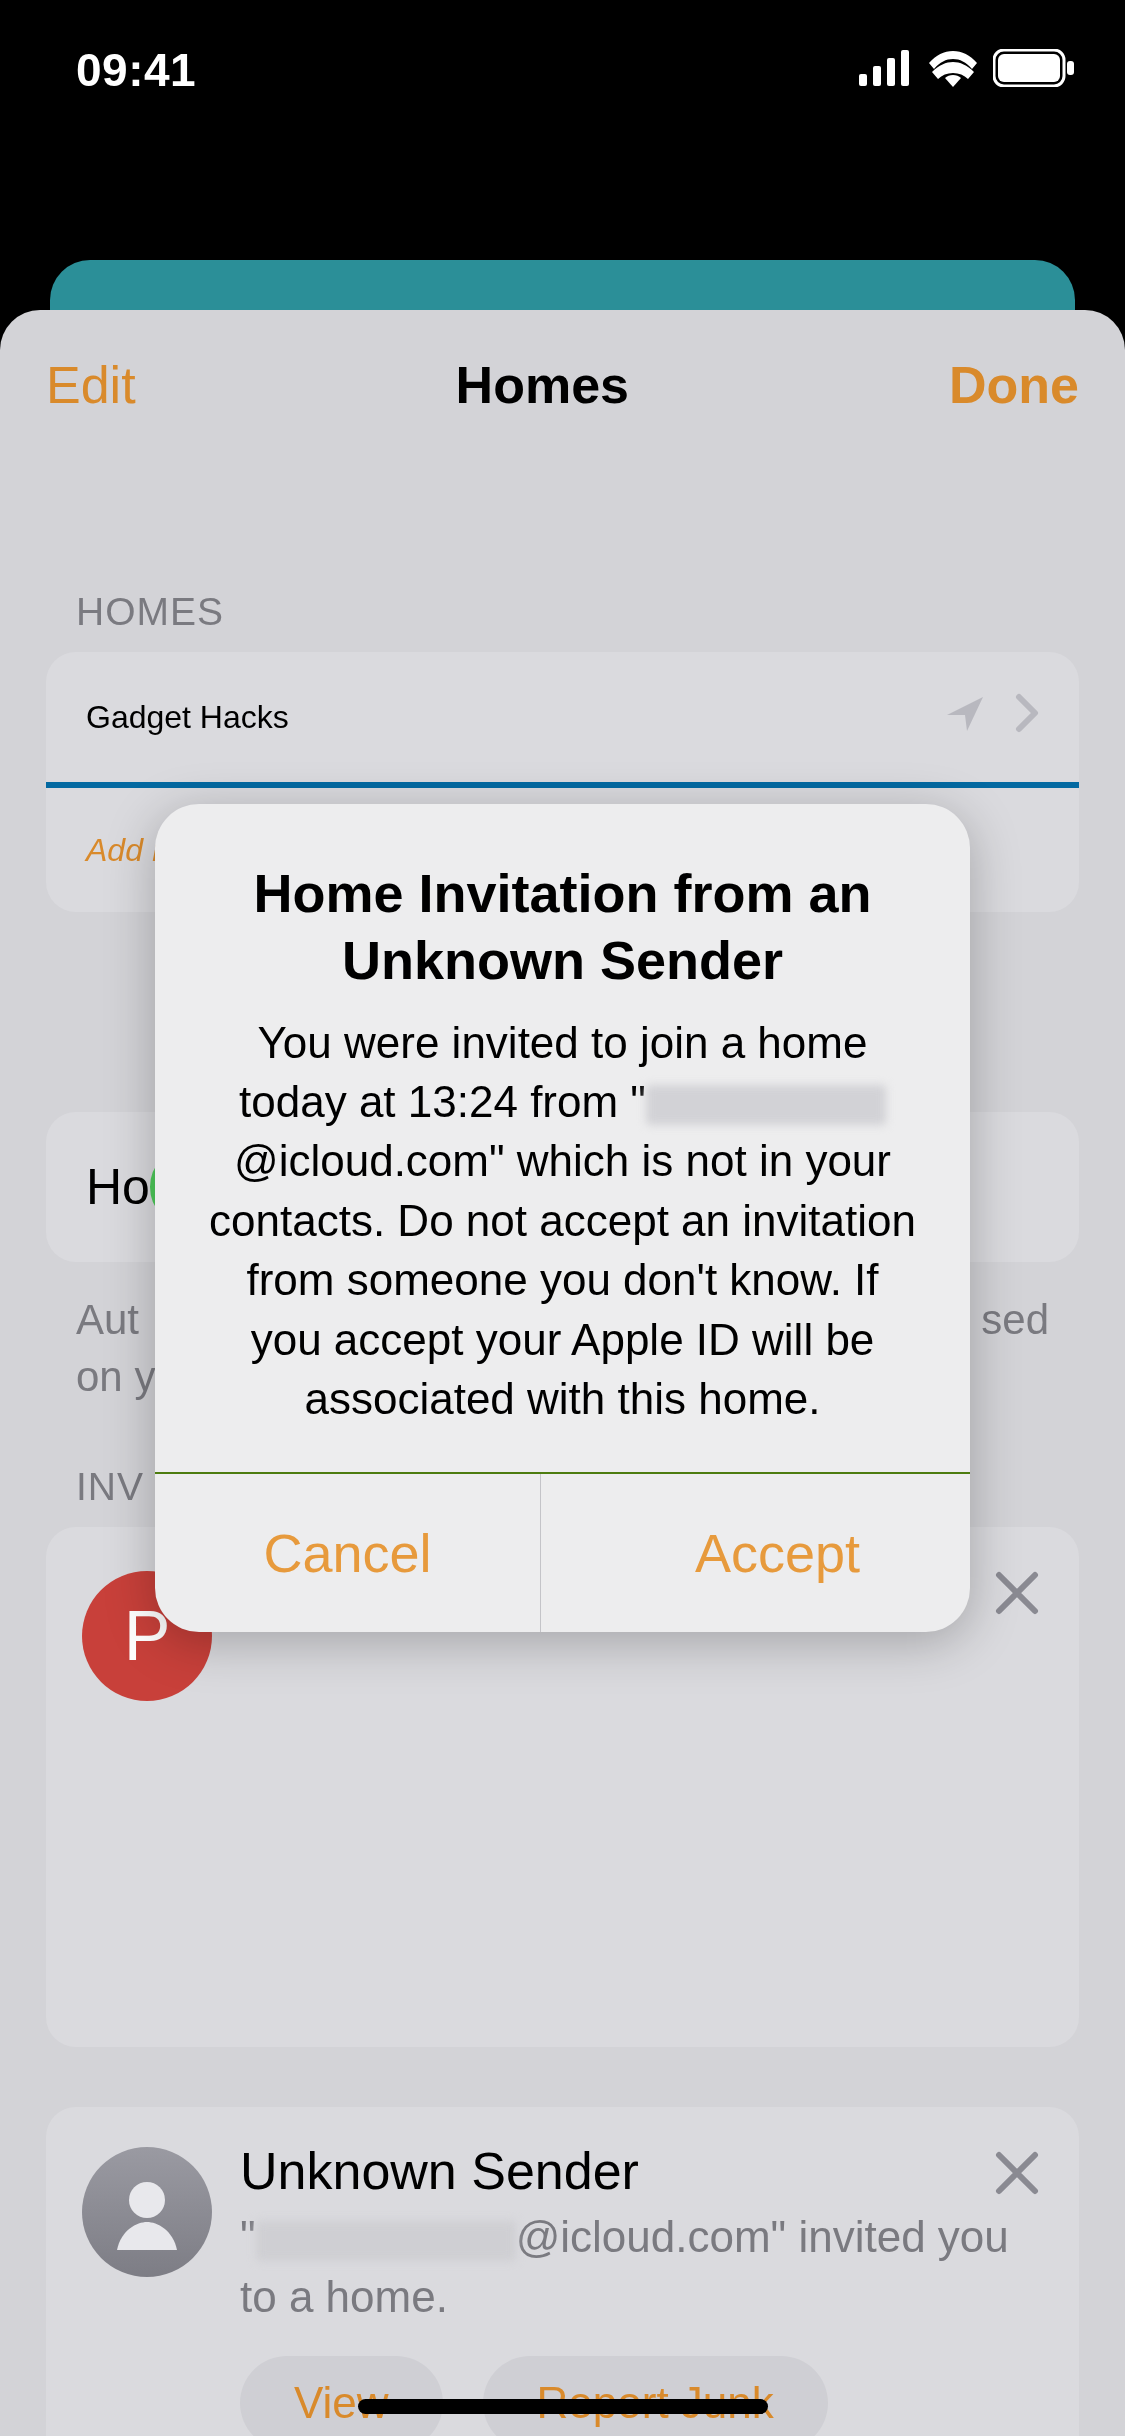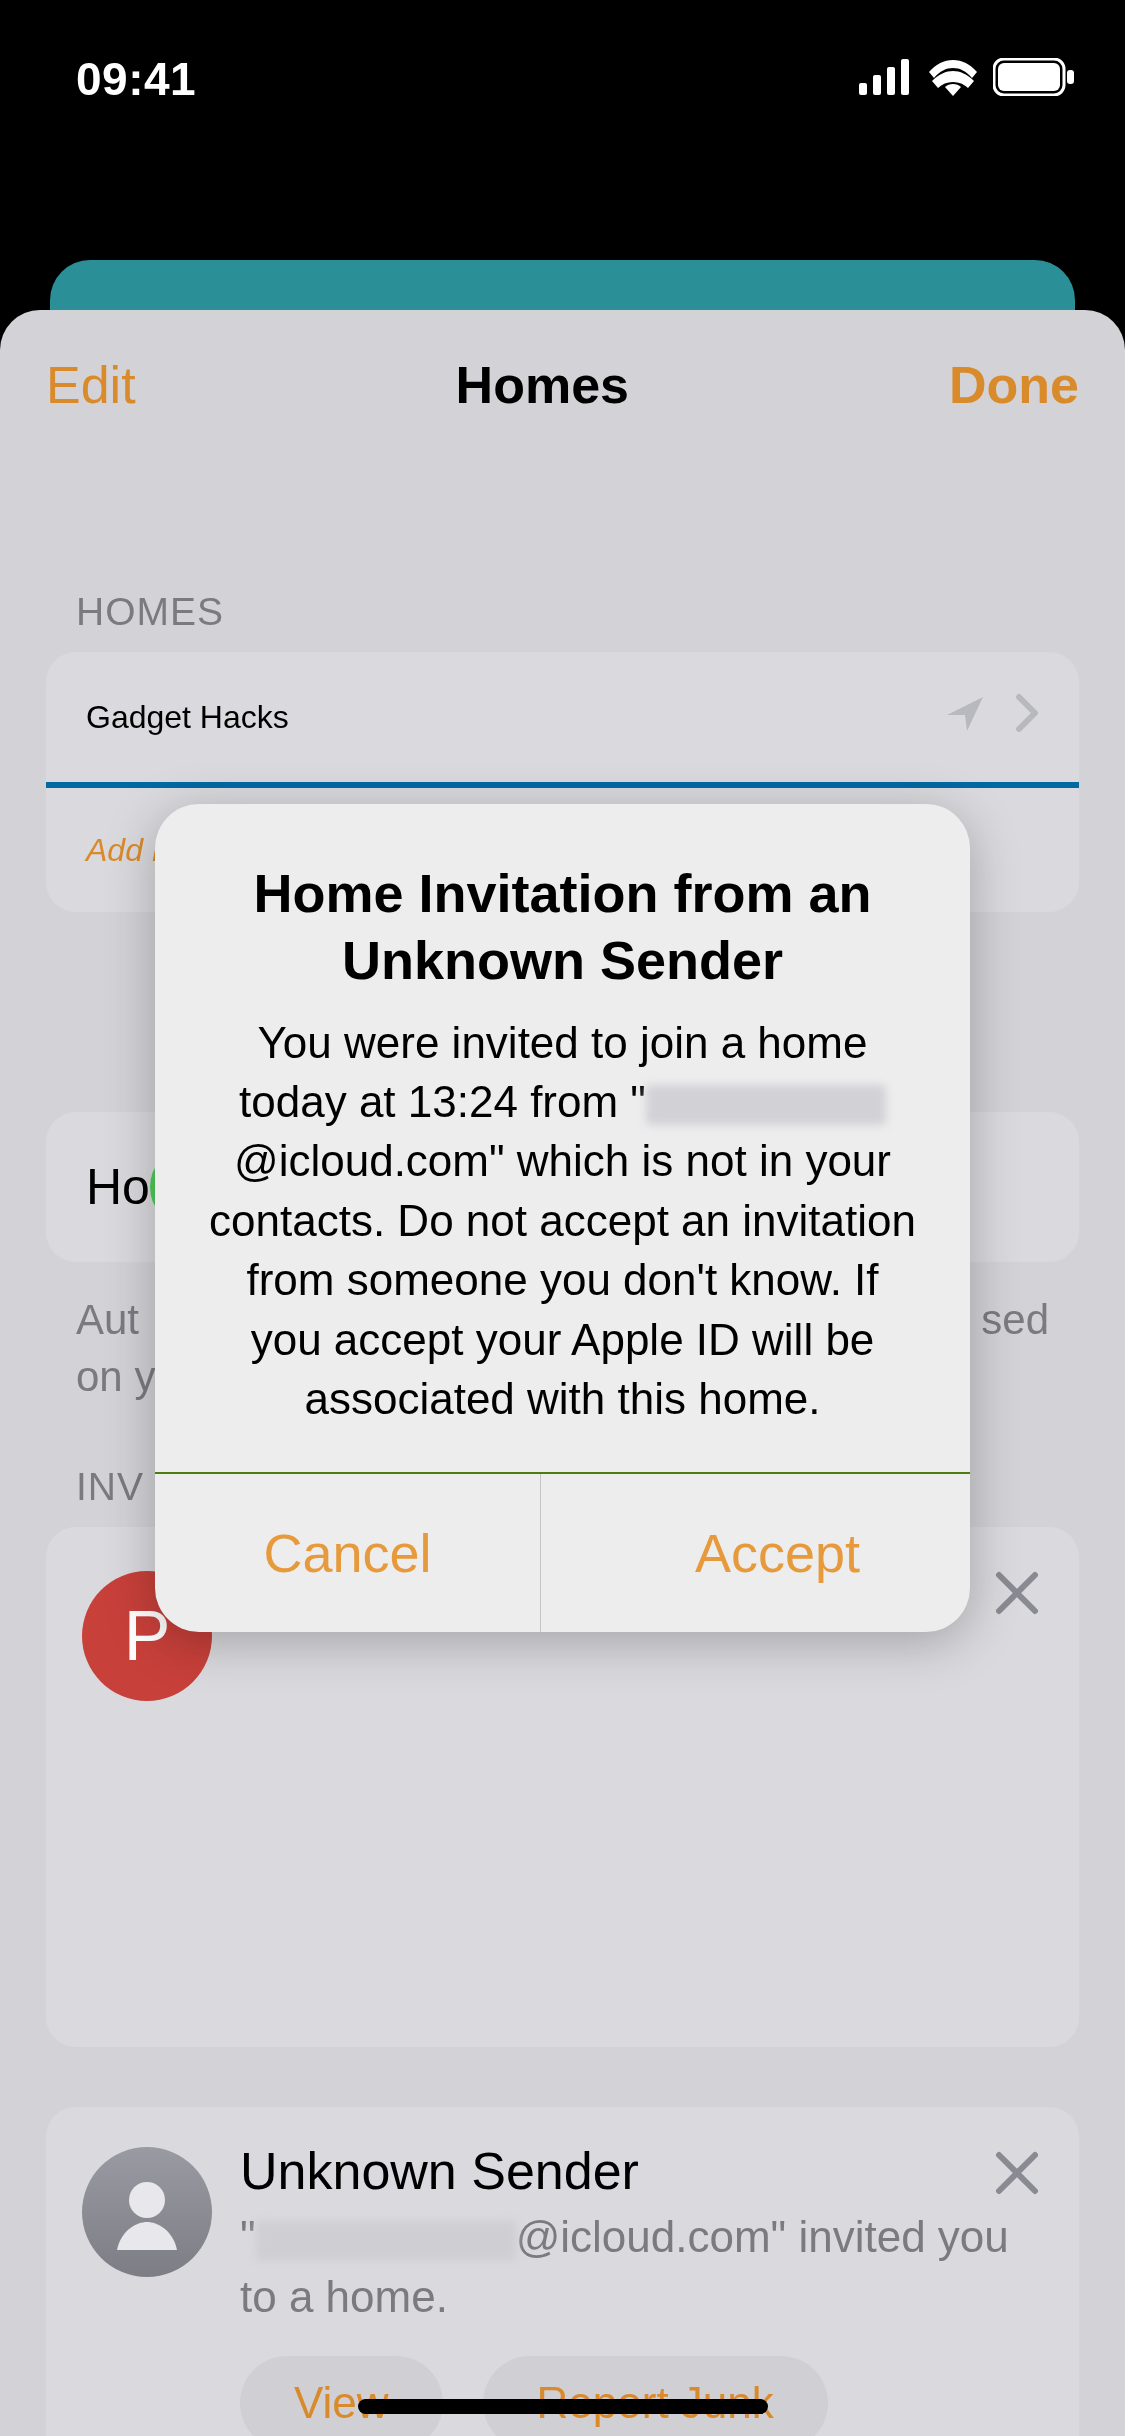--- a/index.html
+++ b/index.html
@@ -1,19 +1,19 @@
 <!DOCTYPE html>
 <html><head>
 <meta charset="utf-8">
 <style>
   * { margin: 0; padding: 0; box-sizing: border-box; -webkit-font-smoothing: antialiased; }
   html, body { width: 1125px; height: 2436px; font-family: -apple-system, "SF Pro Text", "Helvetica Neue", Arial, sans-serif; background:#000; overflow:hidden; }
   .device { width:1125px; height:2436px; background:#000; position:relative; }
   
-  .status-bar { position:absolute; top:13px; left:0; right:0; height:132px; display:flex; align-items:center; justify-content:space-between; padding:0 50px 0 76px; color:#fff; }
+  .status-bar { position:absolute; top:4px; left:0; right:0; height:132px; display:flex; align-items:center; justify-content:space-between; padding:0 50px 0 76px; color:#fff; }
   .status-time { font-size:46px; font-weight:600; letter-spacing:0.5px; }
   .status-icons { display:flex; align-items:center; gap:14px; }
   
   .teal-peek { position:absolute; top:260px; left:50px; right:50px; height:80px; background:#2b8f98; border-radius:40px 40px 0 0; }
   
   .sheet { position:absolute; top:310px; left:0; right:0; bottom:0; background:#d3d3d7; border-radius:40px 40px 0 0; padding-top:0; }
   .nav { height:150px; display:flex; align-items:center; justify-content:space-between; padding:14px 46px; }
   .nav-left, .nav-right { font-size:52px; color:#d98a2b; font-weight:400; }
   .nav-right { font-weight:600; }
   .nav-title { font-size:52px; font-weight:600; color:#000; }

